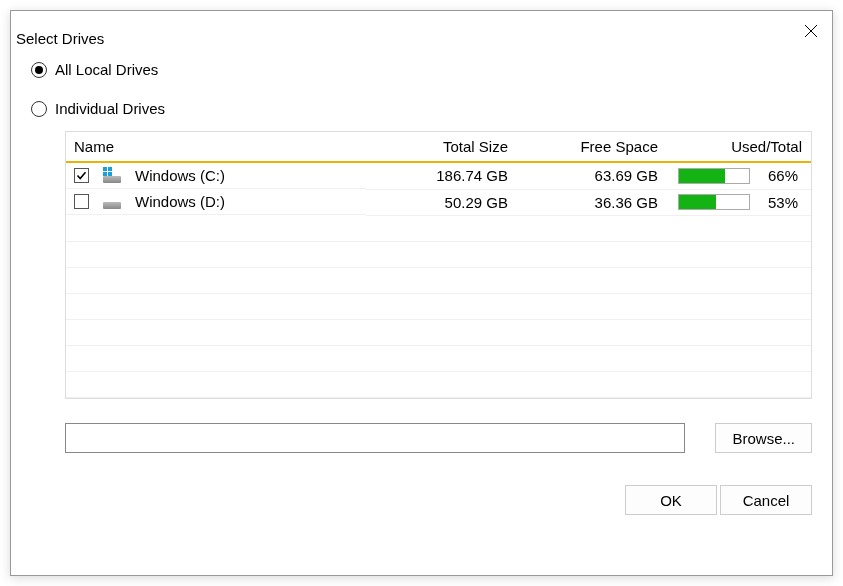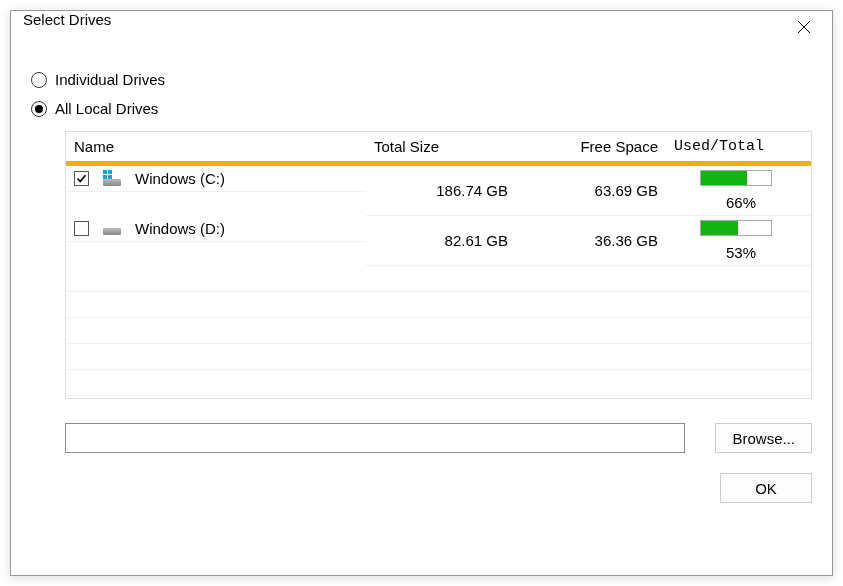--- a/index.html
+++ b/index.html
@@ -20,22 +20,22 @@
     border: 1px solid #999;
     background: #fff;
     box-shadow: 0 2px 10px rgba(0,0,0,0.15);
     position: relative;
     display: flex;
     flex-direction: column;
   }
   .titlebar {
     height: 36px;
     display: flex;
-    align-items: flex-start;
-    padding: 0 12px;
+    align-items: flex-end;
+    padding: 0 5px;
     justify-content: space-between;
   }
   .title {
     font-size: 15px;
     color: #000;
   }
   .close-x {
     width: 32px;
     height: 32px;
     display: flex;
@@ -84,28 +84,28 @@
   table.drives {
     width: 100%;
     border-collapse: collapse;
     table-layout: fixed;
   }
   table.drives th {
     text-align: left;
     font-weight: normal;
     font-size: 15px;
     padding: 6px 8px;
-    border-bottom: 5px solid #eab308;
+    border-bottom: 2px solid #eab308;
     color: #000;
     background: #fff;
   }
   table.drives th.colName { width: 300px; text-align: left; }
-  table.drives th.colTotal { width: 150px; }
+  table.drives th.colTotal { width: 150px; text-align: right; }
   table.drives th.colFree { width: 150px; text-align: right; }
-  table.drives th.colUsed { width: 150px; padding-right: 14px; font-family: Liberation Mono, monospace; }
+  table.drives th.colUsed { width: 150px; text-align: right; padding-right: 14px; }
   table.drives td {
     padding: 4px 8px;
     border-bottom: 1px solid #f0f0f0;
     font-size: 15px;
     height: 26px;
     vertical-align: middle;
   }
   td.cellName {
     display: flex;
     align-items: center;
@@ -157,21 +157,20 @@
   .drive-icon .win .q1 { top:0; left:0; }
   .drive-icon .win .q2 { top:0; left:5px; }
   .drive-icon .win .q3 { top:5px; left:0; }
   .drive-icon .win .q4 { top:5px; left:5px; }
   .used-wrap {
     display: flex;
     align-items: center;
     gap: 8px;
     justify-content: flex-end;
     padding-right: 10px;
-    flex-direction: column;
   }
   .bar {
     width: 72px;
     height: 16px;
     border: 1px solid #aaa;
     background: #fff;
     position: relative;
     flex-shrink: 0;
   }
   .bar-fill {
@@ -201,53 +200,53 @@
     border: 1px solid #ccc;
     background: #fdfdfd;
     font-size: 15px;
     cursor: pointer;
     padding: 0 16px;
   }
   .footer {
     display: flex;
     justify-content: flex-end;
     gap: 3px;
-    margin-top: 20px;
+    margin-top: 32px;
   }
   tr.empty td { border-bottom: 1px solid #f0f0f0; }
 </style>
 </head>
 <body>
 
 <div class="window">
 
   <div class="titlebar">
     <div class="title">Select Drives</div>
     <div class="close-x">
       <svg width="14" height="14" viewBox="0 0 14 14">
           <line x1="1" y1="1" x2="13" y2="13"></line>
           <line x1="13" y1="1" x2="1" y2="13"></line>
         </svg>
     </div>
   </div>
 
   <div class="content">
 
+    <div class="radio-row">
+      <div class="radio-outer">
+        <div class="radio-inner"></div>
+      </div>
+      <div class="radio-label">All Local Drives</div>
+    </div>
+
     <div class="radio-row" style="margin-top:10px">
       <div class="radio-outer">
         
       </div>
       <div class="radio-label">Individual Drives</div>
-    </div>
-
-    <div class="radio-row">
-      <div class="radio-outer">
-        <div class="radio-inner"></div>
-      </div>
-      <div class="radio-label">All Local Drives</div>
     </div>
 
     <div class="drives-panel">
       <table class="drives">
         <thead>
           <tr>
             <th class="colName">Name</th>
             <th class="colTotal">Total Size</th>
             <th class="colFree">Free Space</th>
             <th class="colUsed">Used/Total</th>
@@ -284,21 +283,21 @@
               </td>
             </tr>
             <tr>
               <td class="cellName">
                 <div class="chk"></div>
                 <div class="drive-icon">
                   <div class="disk"></div>
                 </div>
                 <span>Windows (D:)</span>
               </td>
-              <td class="cellTotal">82.61 GB</td>
+              <td class="cellTotal">50.29 GB</td>
               <td class="cellFree">36.36 GB</td>
               <td class="cellUsed">
                 <div class="used-wrap">
                   <div class="bar">
                     <div class="bar-fill" style="width: 53%;"></div>
                   </div>
                   <div class="pct">53%</div>
                 </div>
               </td>
             </tr>
@@ -350,16 +349,17 @@
 
     <div class="folder-section">
       <div class="folder-row">
         <input class="folder-input" type="text" value="" style="">
         <button class="btn">Browse...</button>
       </div>
     </div>
 
     <div class="footer">
       <button class="btn">OK</button>
+      <button class="btn">Cancel</button>
     </div>
 
   </div>
 </div>
 
 </body></html>

